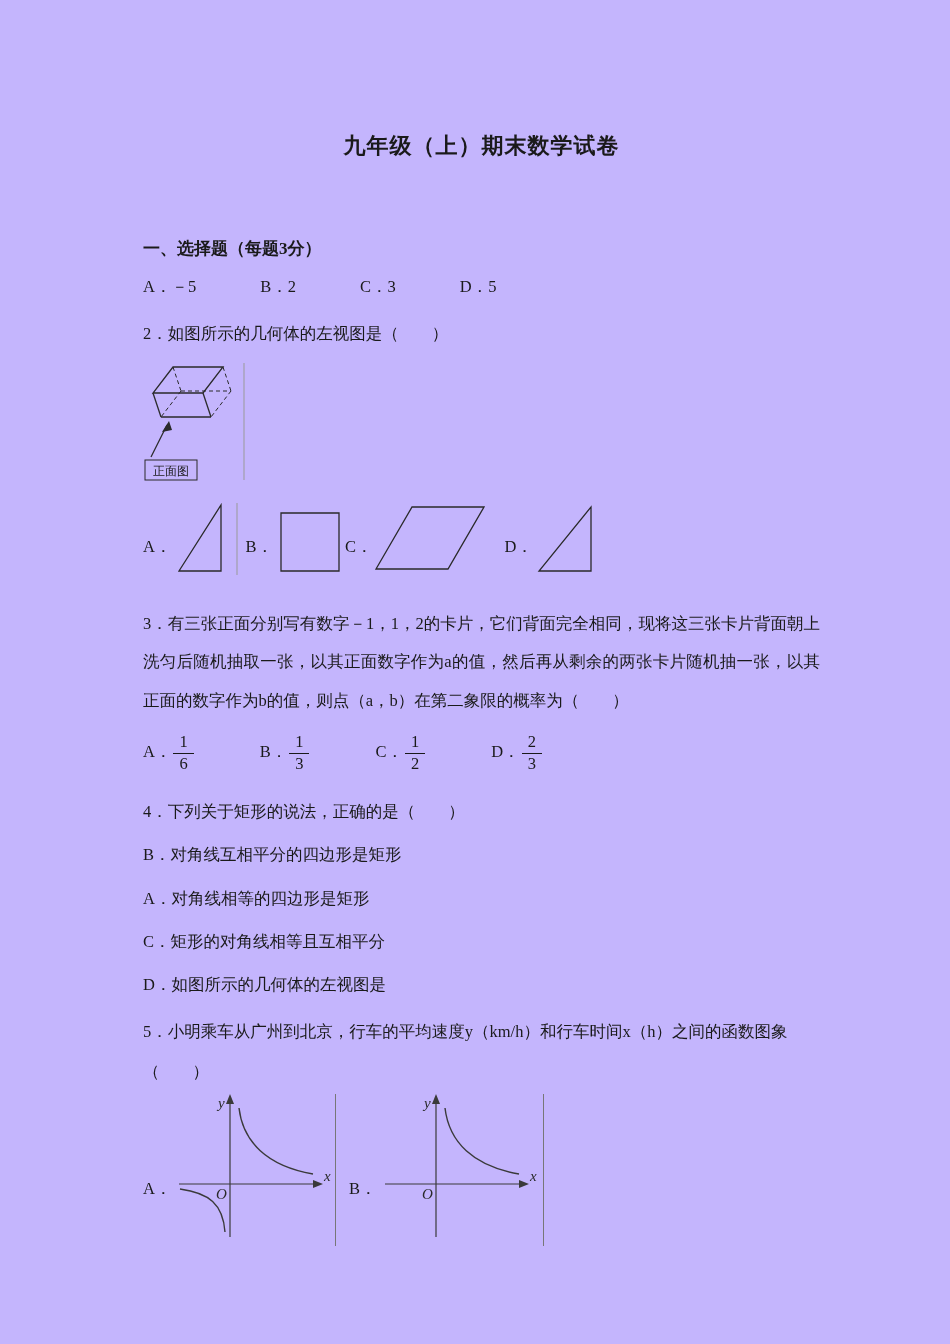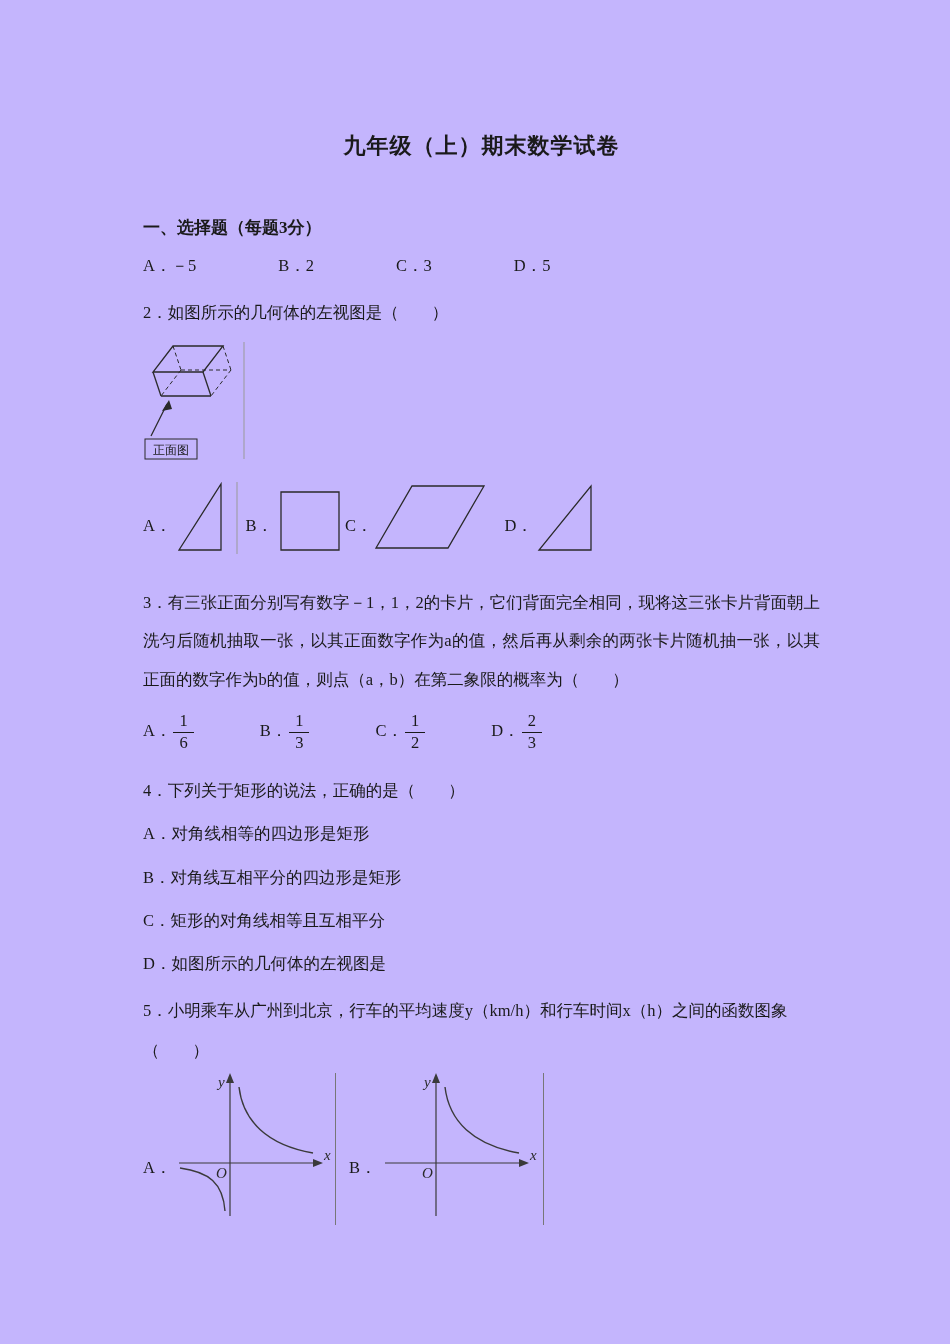--- a/index.html
+++ b/index.html
@@ -17,28 +17,28 @@
   }
   .content { padding:0 130px 0 143px; }
   .title {
     margin:128px 0 0 0;
     text-align:center;
     font-size:22px;
     font-weight:700;
     letter-spacing:1px;
   }
   .section-heading {
-    margin-top:51px;
+    margin-top:72px;
     font-weight:700;
     font-size:17px;
   }
   .q-text { margin-top:20px; white-space:nowrap; }
   .q3-text { margin-top:28px; white-space:normal; text-align:justify; line-height:2.35; }
   .opt-row { display:flex; align-items:center; margin-top:12px; }
-  .opt-row.gap32 { gap:82px; }
+  .opt-row.gap32 { gap:64px; }
   .opt-row.gap46 { gap:66px; margin-top:8px; min-height:50px; }
   .opt-inline { white-space:nowrap; }
   .shape-row { display:flex; align-items:flex-end; margin-top:8px; }
   .shape-row .opt-label { margin-bottom:16px; }
   .shape-row svg { display:block; }
   .frac { display:inline-block; vertical-align:middle; text-align:center; line-height:1.15; margin-left:2px; }
   .frac .num { display:block; border-bottom:1.3px solid #1a1a1a; padding:0 6px 1px 6px; }
   .frac .den { display:block; padding:1px 6px 0 6px; }
   .q4-option { margin-top:17px; white-space:nowrap; }
   .paren-line { margin-top:14px; }
@@ -113,22 +113,22 @@
 
     <div class="q-text q3-text">3．有三张正面分别写有数字－1，1，2的卡片，它们背面完全相同，现将这三张卡片背面朝上洗匀后随机抽取一张，以其正面数字作为a的值，然后再从剩余的两张卡片随机抽一张，以其正面的数字作为b的值，则点（a，b）在第二象限的概率为（　　）</div>
     <div class="opt-row gap46">
       <span class="opt-inline"><span>A．</span><span class="frac"><span class="num">1</span><span class="den">6</span></span></span>
       <span class="opt-inline"><span>B．</span><span class="frac"><span class="num">1</span><span class="den">3</span></span></span>
       <span class="opt-inline"><span>C．</span><span class="frac"><span class="num">1</span><span class="den">2</span></span></span>
       <span class="opt-inline"><span>D．</span><span class="frac"><span class="num">2</span><span class="den">3</span></span></span>
     </div>
 
     <div class="q-text">4．下列关于矩形的说法，正确的是（　　）</div>
+    <div class="q4-option">B．对角线互相平分的四边形是矩形</div>
     <div class="q4-option">A．对角线相等的四边形是矩形</div>
-    <div class="q4-option">B．对角线互相平分的四边形是矩形</div>
     <div class="q4-option">C．矩形的对角线相等且互相平分</div>
     <div class="q4-option">D．如图所示的几何体的左视图是</div>
 
     <div class="q-text">5．小明乘车从广州到北京，行车的平均速度y（km/h）和行车时间x（h）之间的函数图象</div>
     <div class="paren-line">（　　）</div>
 
     <div class="q5-fig">
       <span class="graph-label" style="left:0;">A．</span>
       <svg style="left:32px;" width="158" height="155">
         <line x1="55" y1="8" x2="55" y2="145" stroke="#3a3a3a" stroke-width="1.2"></line>

